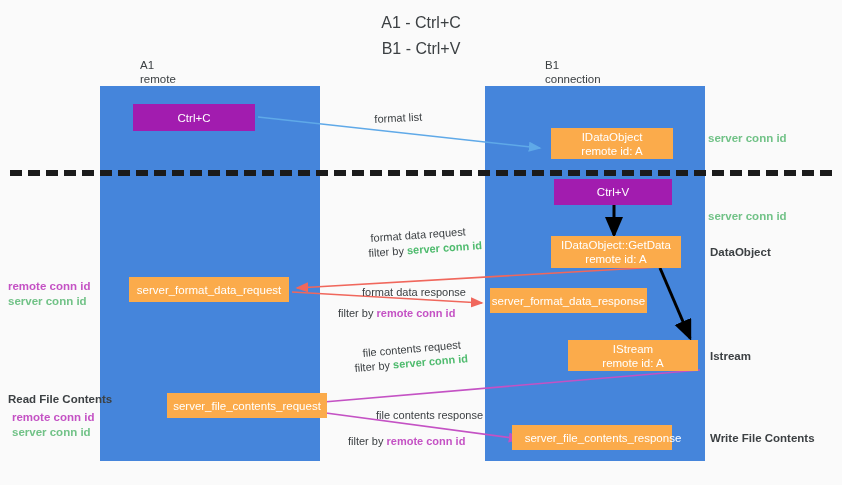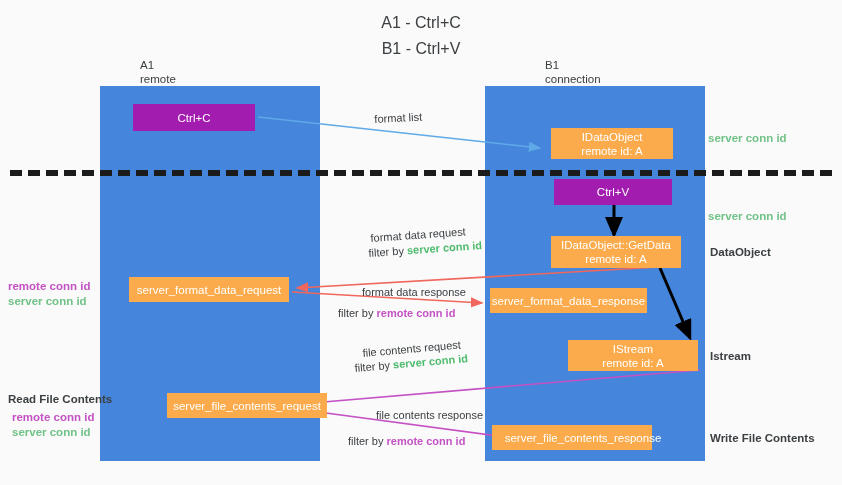--- a/index.html
+++ b/index.html
@@ -158,21 +158,21 @@
 
   <div class="box orange" style="left:129px; top:277px; width:160px; height:25px;">server_format_data_request</div>
 
   <div class="box orange" style="left:490px; top:288px; width:157px; height:25px;">server_format_data_response</div>
 
   <div class="box orange" style="left:568px; top:340px; width:130px; height:31px;">IStream
 remote id: A</div>
 
   <div class="box orange" style="left:129px; top:393px; width:160px; height:25px;margin-left:38px;">server_file_contents_request</div>
 
-  <div class="box orange" style="left:492px; top:425px; width:160px; height:25px;padding-left:22px;">server_file_contents_response</div>
+  <div class="box orange" style="left:512px; top:425px; width:160px; height:25px;padding-left:22px;">server_file_contents_response</div>
 
   <div class="side-label green" style="left:708px; top:131px;">server conn id</div>
 
   <div class="side-label green" style="left:708px; top:209px;">server conn id</div>
 
   <div class="side-label" style="left:710px; top:245px;">DataObject</div>
 
   <div class="side-label" style="left:710px; top:349px;">Istream</div>
 
   <div class="side-label" style="left:710px; top:431px;">Write File Contents</div>

